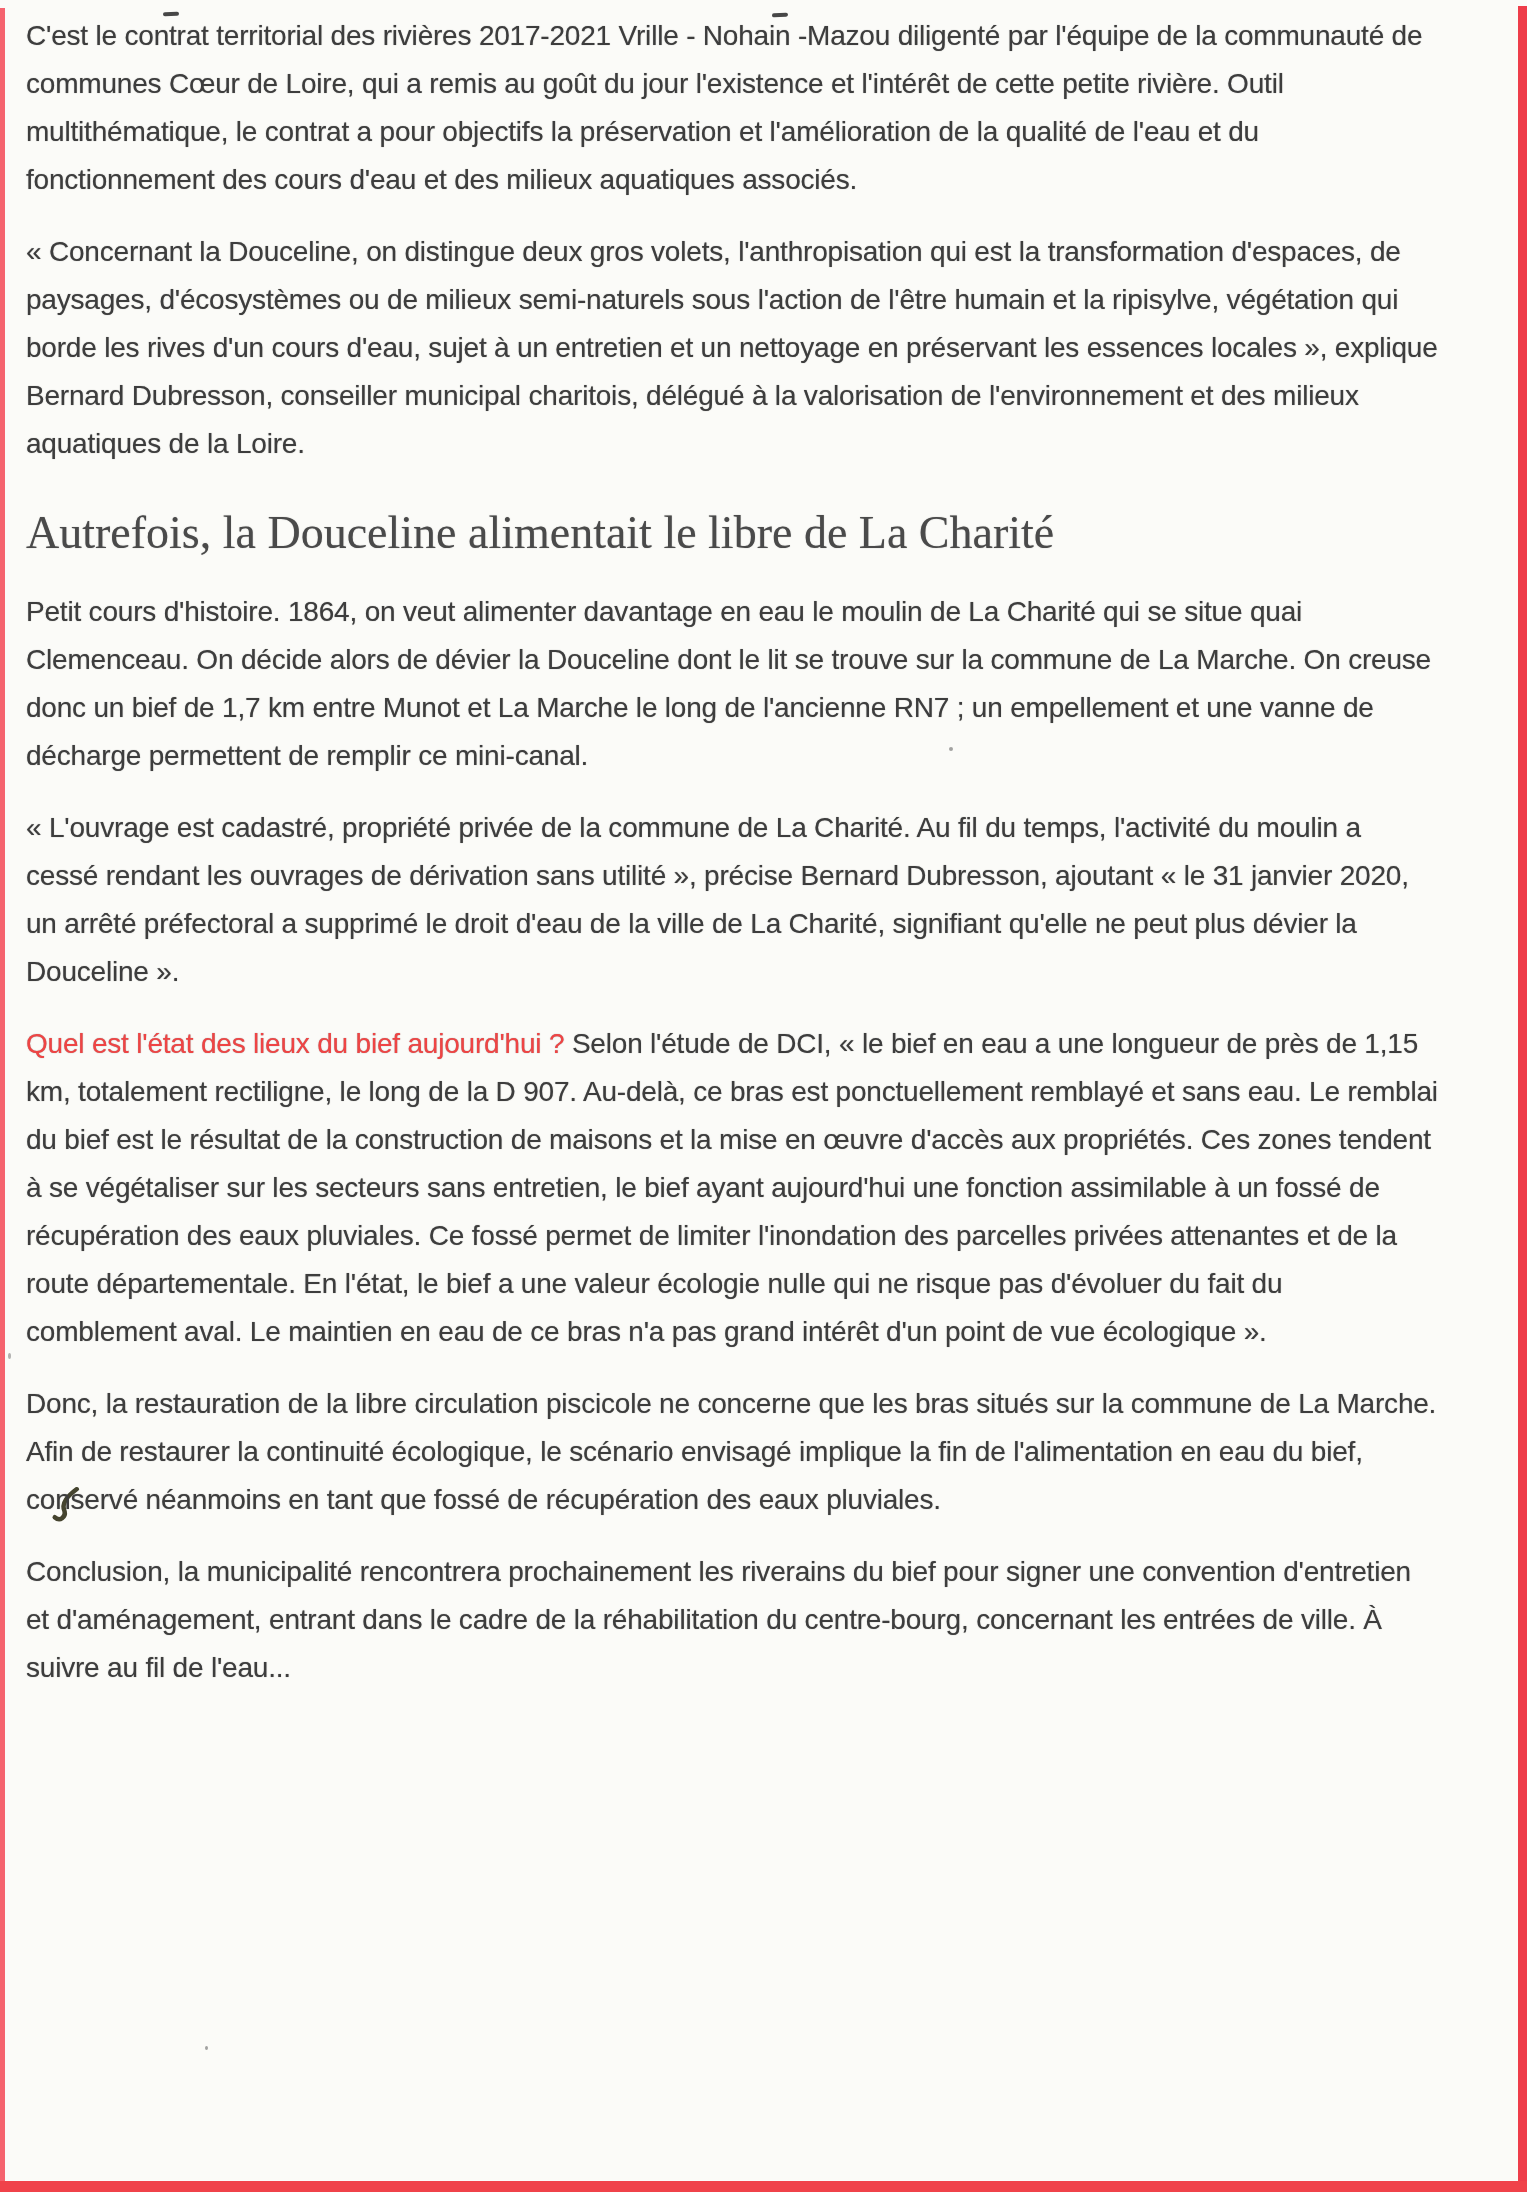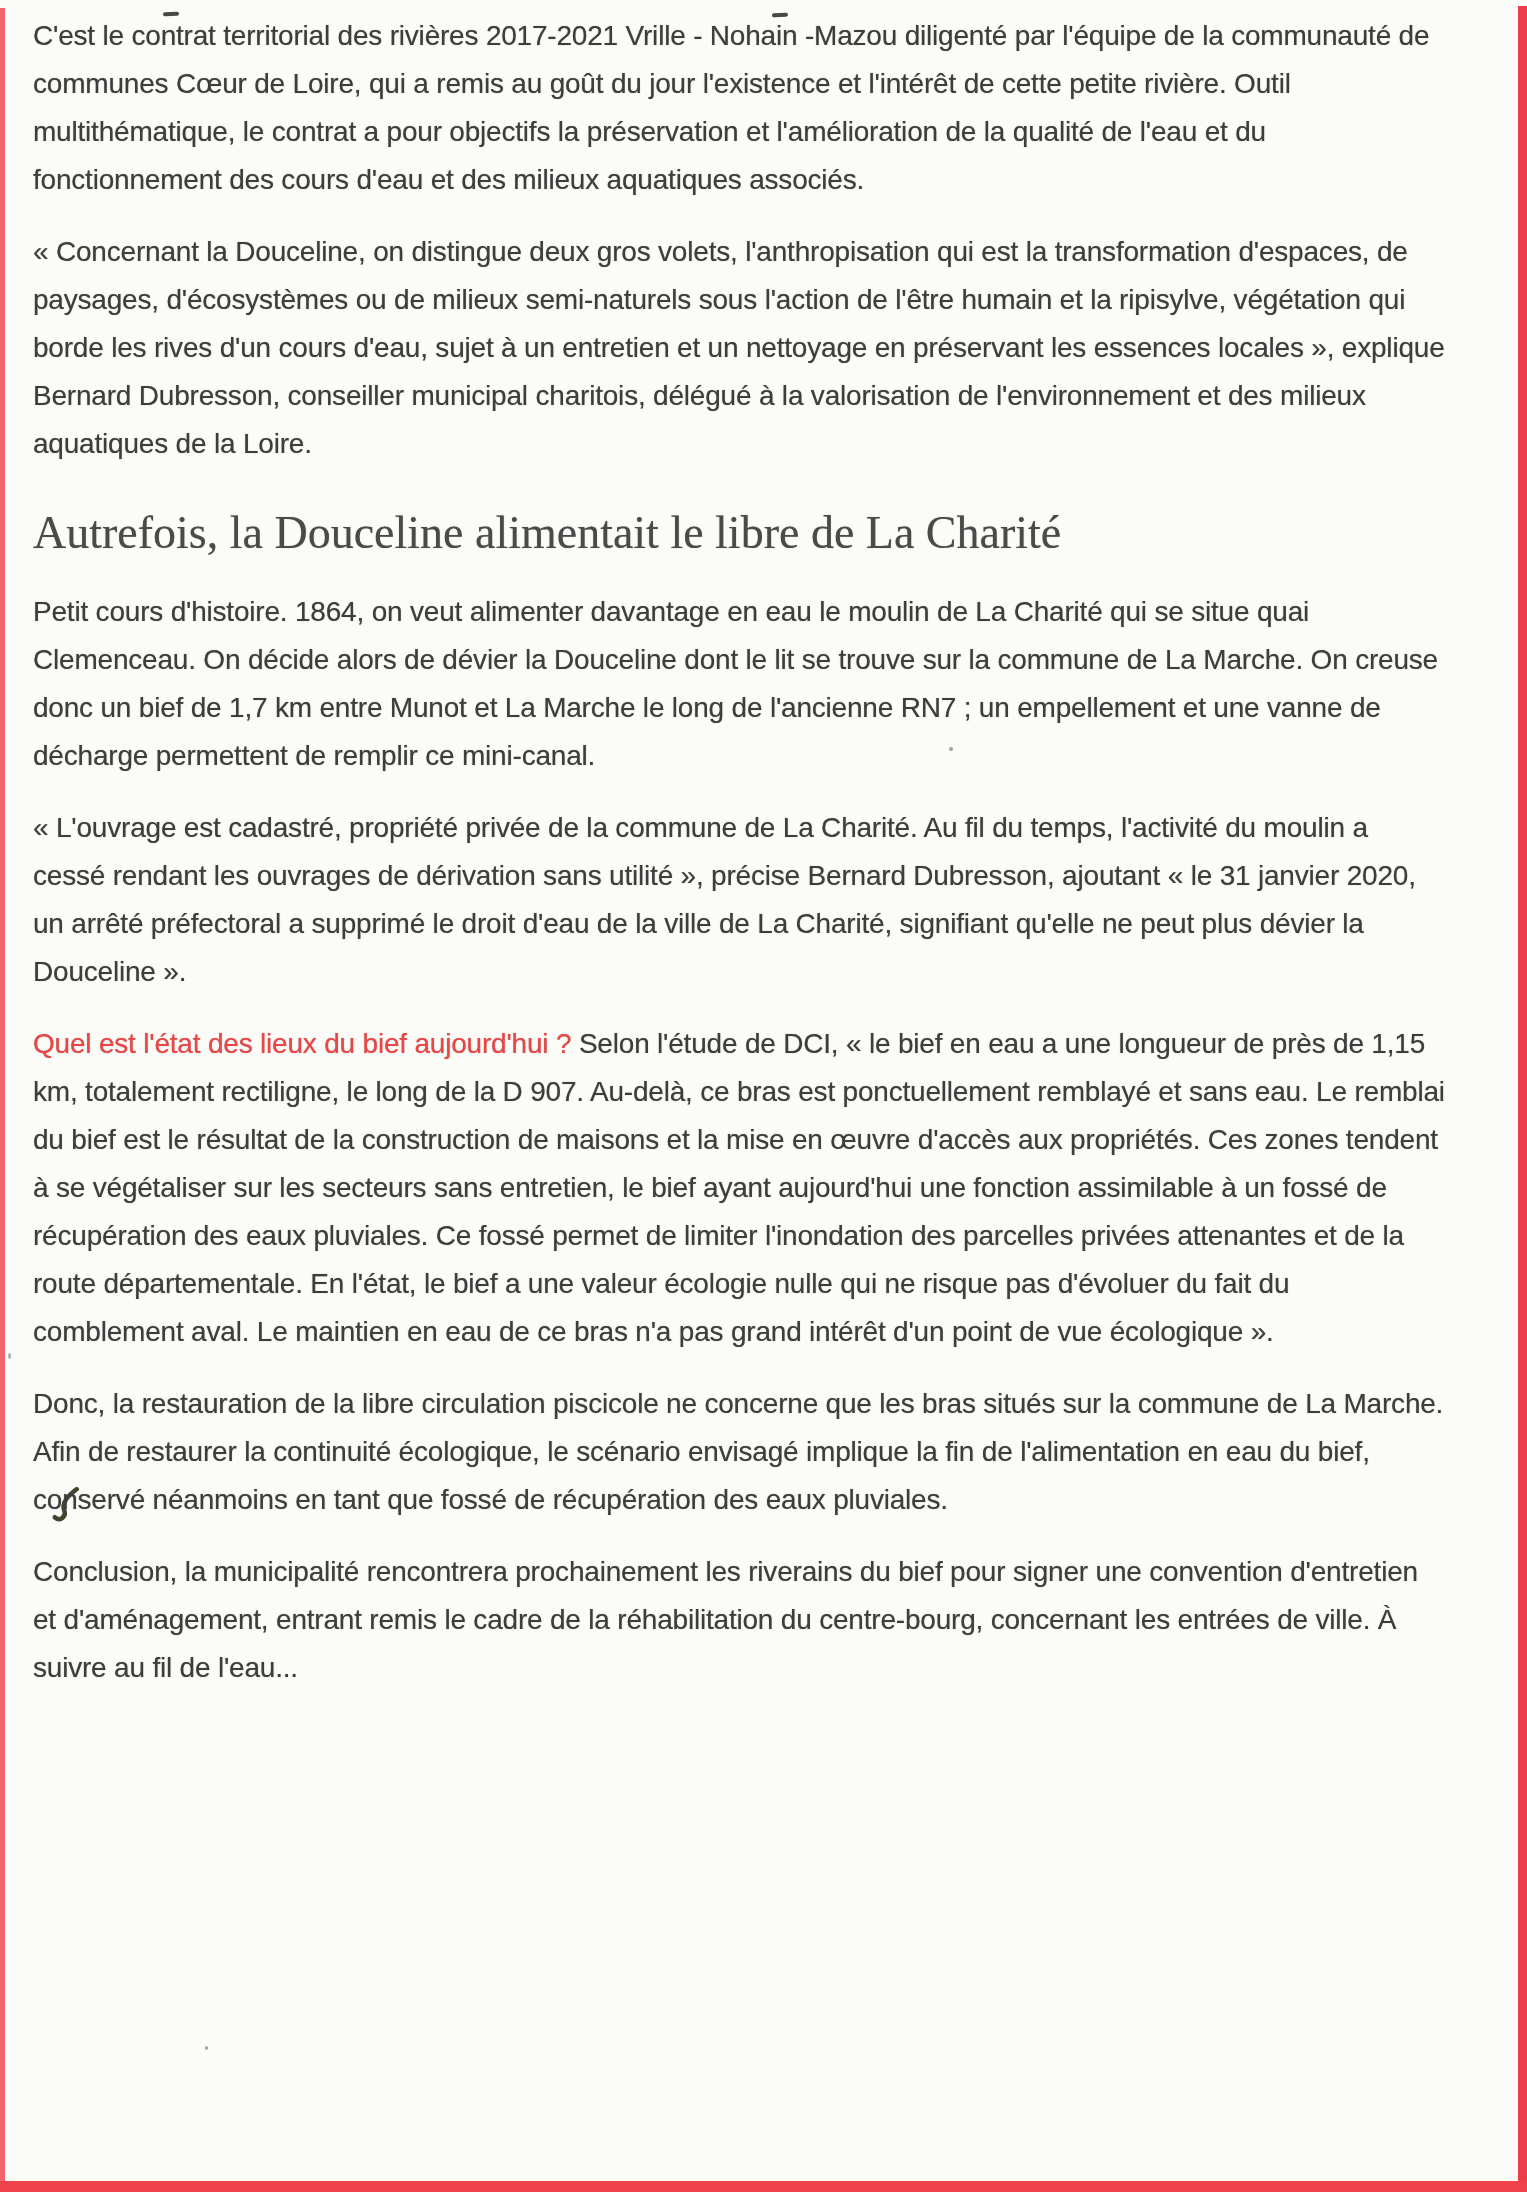--- a/index.html
+++ b/index.html
@@ -31,21 +31,21 @@
   .border-bottom {
     position: absolute;
     left: 0; right: 0; bottom: 0;
     height: 11px;
     background: #f0424a;
   }
   
   .content {
     position: absolute;
     top: 12px;
-    left: 33px;
+    left: 26px;
     width: 1412px;
     color: #3d3d3d;
     font-size: 28px;
     line-height: 48px;
     letter-spacing: -0.2px;
     text-align: left;
     text-shadow: 0 0 1px rgba(61,61,61,0.55);
   }
   .content p {
     margin: 0 0 24px 0;
@@ -112,20 +112,20 @@
     <p>« Concernant la Douceline, on distingue deux gros volets, l'anthropisation qui est la transformation d'espaces, de paysages, d'écosystèmes ou de milieux semi-naturels sous l'action de l'être humain et la ripisylve, végétation qui borde les rives d'un cours d'eau, sujet à un entretien et un nettoyage en préservant les essences locales », explique Bernard Dubresson, conseiller municipal charitois, délégué à la valorisation de l'environnement et des milieux aquatiques de la Loire.</p>
 
     <h2 class="section-heading">Autrefois, la Douceline alimentait le libre de La Charité</h2>
 
     <p>Petit cours d'histoire. 1864, on veut alimenter davantage en eau le moulin de La Charité qui se situe quai Clemenceau. On décide alors de dévier la Douceline dont le lit se trouve sur la commune de La Marche. On creuse donc un bief de 1,7 km entre Munot et La Marche le long de l'ancienne RN7 ; un empellement et une vanne de décharge permettent de remplir ce mini-canal.</p>
     <p>« L'ouvrage est cadastré, propriété privée de la commune de La Charité. Au fil du temps, l'activité du moulin a cessé rendant les ouvrages de dérivation sans utilité », précise Bernard Dubresson, ajoutant « le 31 janvier 2020, un arrêté préfectoral a supprimé le droit d'eau de la ville de La Charité, signifiant qu'elle ne peut plus dévier la Douceline ».</p>
     <p>
       <strong>Quel est l'état des lieux du bief aujourd'hui ? </strong><span>Selon l'étude de DCI, « le bief en eau a une longueur de près de 1,15 km, totalement rectiligne, le long de la D 907. Au-delà, ce bras est ponctuellement remblayé et sans eau. Le remblai du bief est le résultat de la construction de maisons et la mise en œuvre d'accès aux propriétés. Ces zones tendent à se végétaliser sur les secteurs sans entretien, le bief ayant aujourd'hui une fonction assimilable à un fossé de récupération des eaux pluviales. Ce fossé permet de limiter l'inondation des parcelles privées attenantes et de la route départementale. En l'état, le bief a une valeur écologie nulle qui ne risque pas d'évoluer du fait du comblement aval. Le maintien en eau de ce bras n'a pas grand intérêt d'un point de vue écologique ».</span>
     </p>
     <p>Donc, la restauration de la libre circulation piscicole ne concerne que les bras situés sur la commune de La Marche. Afin de restaurer la continuité écologique, le scénario envisagé implique la fin de l'alimentation en eau du bief, conservé néanmoins en tant que fossé de récupération des eaux pluviales.</p>
-    <p>Conclusion, la municipalité rencontrera prochainement les riverains du bief pour signer une convention d'entretien et d'aménagement, entrant remis le cadre de la réhabilitation du centre-bourg, concernant les entrées de ville. À suivre au fil de l'eau...</p>
+    <p>Conclusion, la municipalité rencontrera prochainement les riverains du bief pour signer une convention d'entretien et d'aménagement, entrant dans le cadre de la réhabilitation du centre-bourg, concernant les entrées de ville. À suivre au fil de l'eau...</p>
   </div>
 
   <div class="border-left"></div>
   <div class="border-right"></div>
   <div class="border-bottom"></div>
 
 </div>
 
 </body></html>

